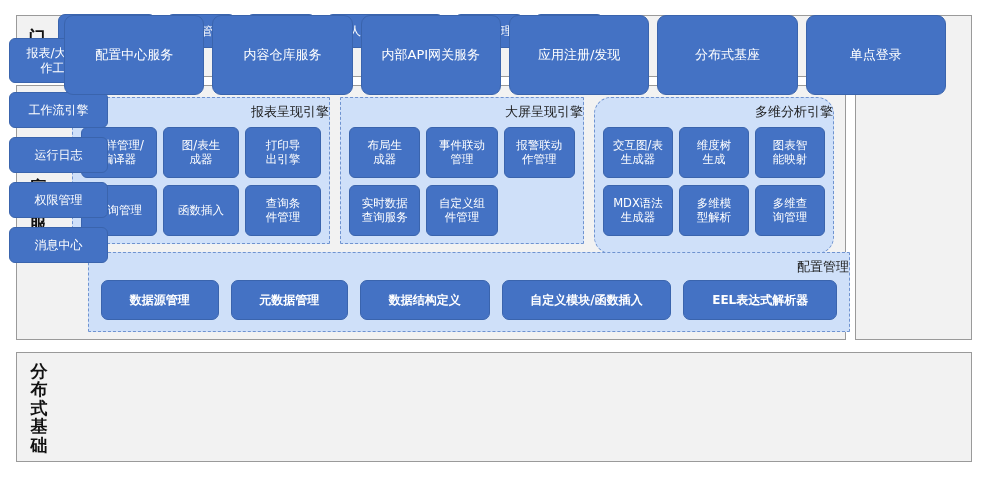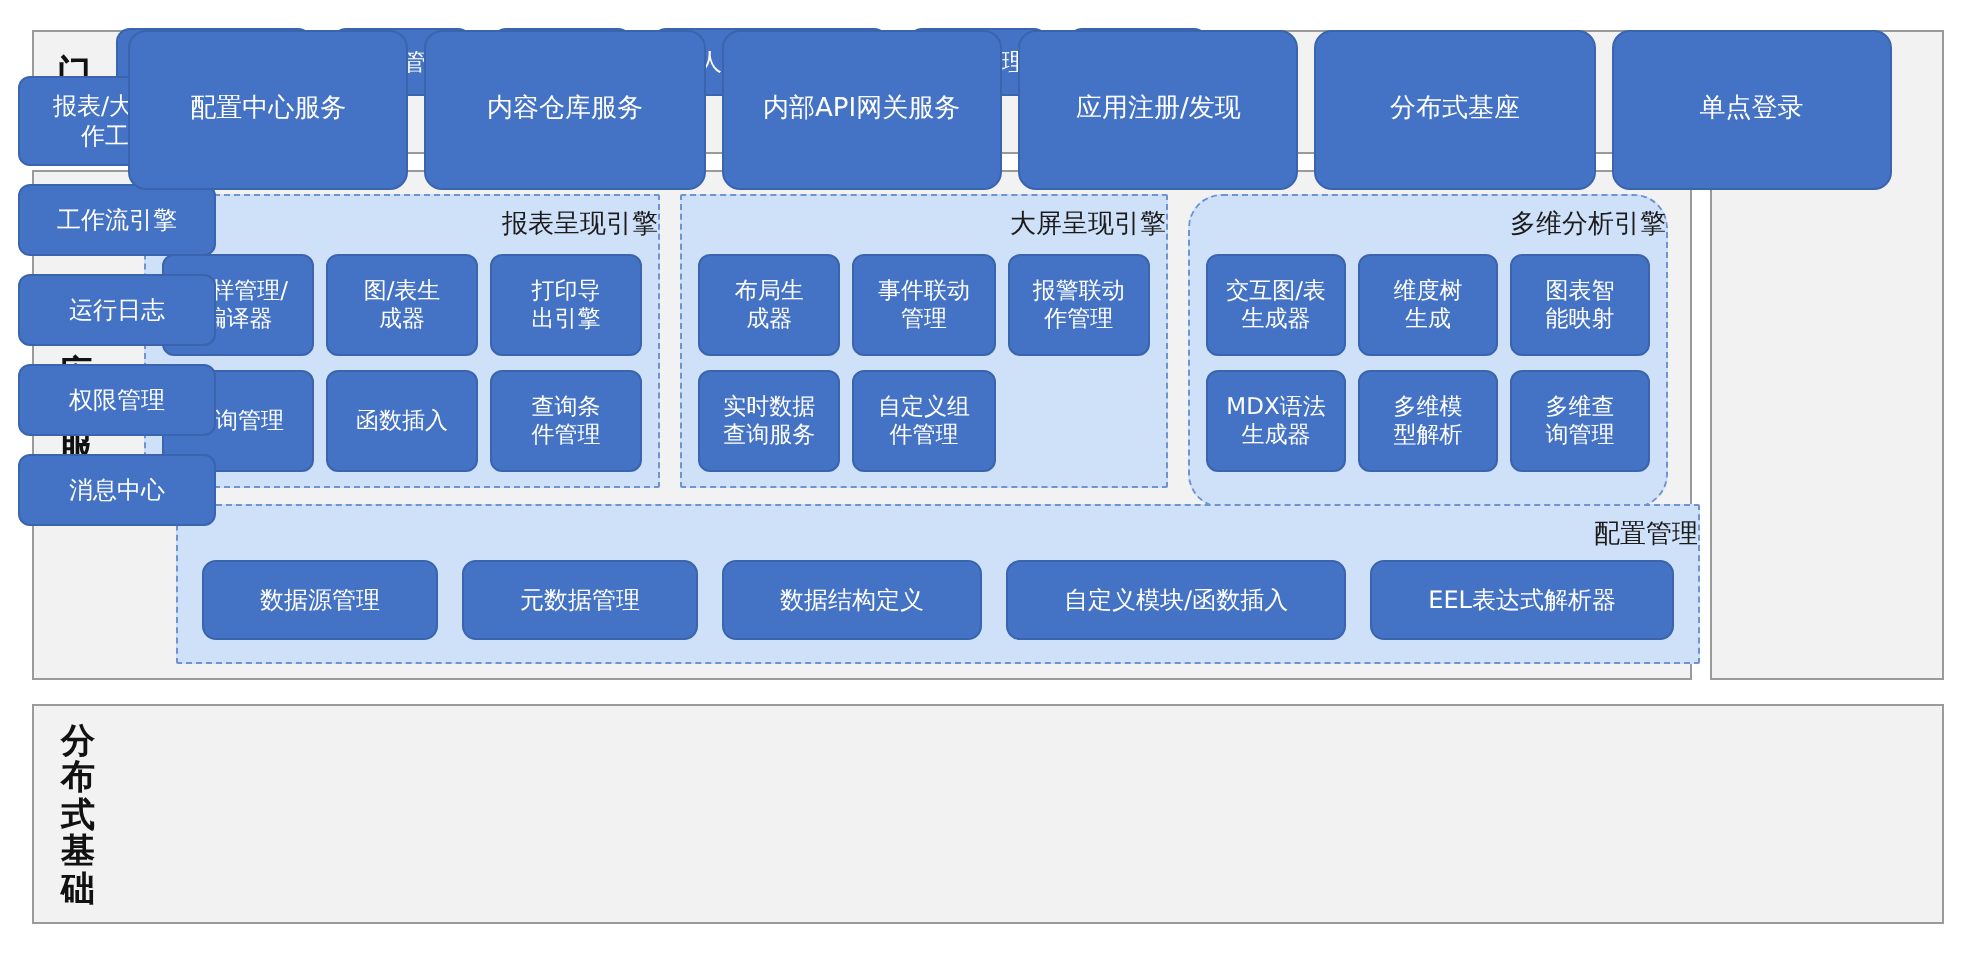--- a/index.html
+++ b/index.html
@@ -112,21 +112,21 @@
     left: 88px; top: 252px; width: 762px; height: 80px;
   }
   #config-row {
     display: flex;
     align-items: center;
     justify-content: space-around;
     padding: 4px 12px 8px 12px;
     gap: 12px;
     box-sizing: border-box;
   }
-  #config-row .btn { height: 40px; flex: 1 1 auto; padding: 16px 6px; }
+  #config-row .btn { height: 40px; flex: 1 1 auto; padding: 16px 6px; font-weight: bold; }
 
   
   #aux-panel { left: 855px; top: 15px; width: 117px; height: 325px; }
   #aux-title {
     text-align: center;
     font-weight: bold;
     font-size: 16px;
     color: #111111;
     padding-top: 8px;
   }

